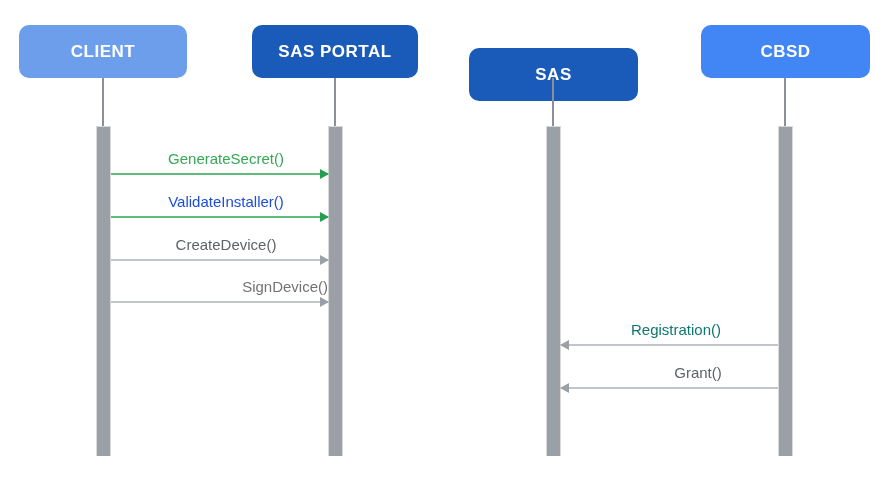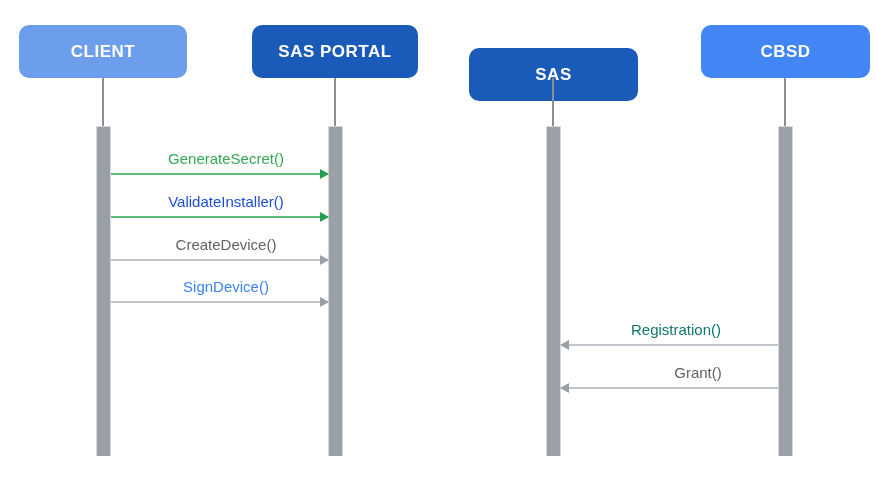--- a/index.html
+++ b/index.html
@@ -77,21 +77,21 @@
   </div>
 
   <div class="message" style="left:111px;top:236px">
     <div class="msg-label" style="color: rgb(95, 99, 104);">CreateDevice()</div>
     <div class="msg-line" style="background-color: rgb(194, 198, 202);">
       <span class="head head-right" style="border-left-color: rgb(154, 160, 166);"></span>
     </div>
   </div>
 
   <div class="message" style="left:111px;top:278px">
-    <div class="msg-label" style="color: #3b82f6;">SignDevice()</div>
+    <div class="msg-label" style="color: #737373; text-align: right;">SignDevice()</div>
     <div class="msg-line" style="background-color: rgb(194, 198, 202);">
       <span class="head head-right" style="border-left-color: rgb(154, 160, 166);"></span>
     </div>
   </div>
 
   <div class="message" style="left:561px;top:321px">
     <div class="msg-label" style="color: #0f766e;">Registration()</div>
     <div class="msg-line" style="background-color: rgb(194, 198, 202);">
       <span class="head head-left" style="border-right-color: rgb(154, 160, 166);"></span>
     </div>

